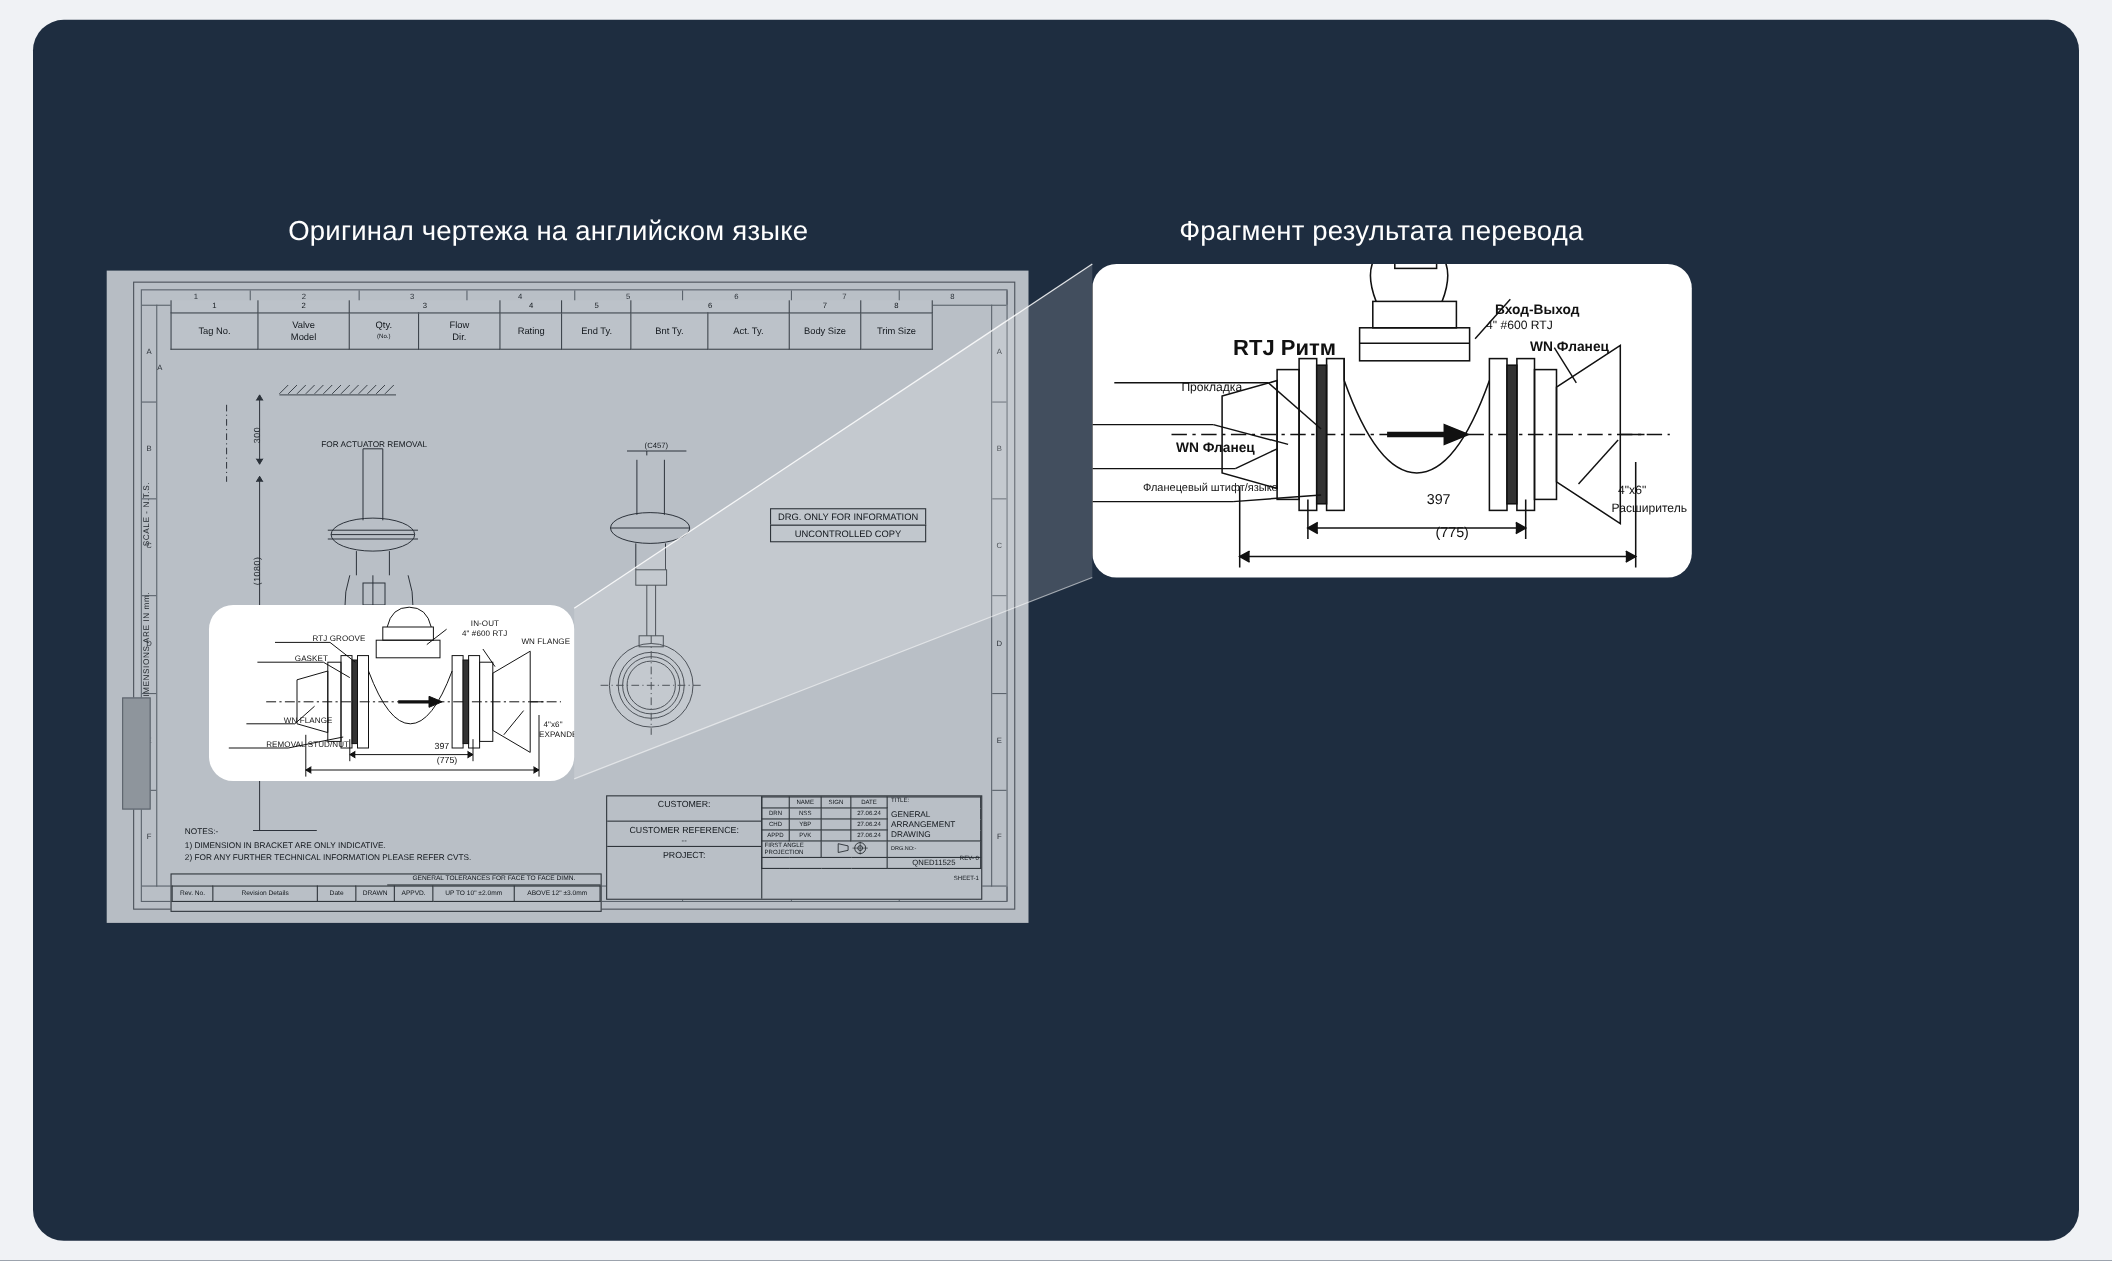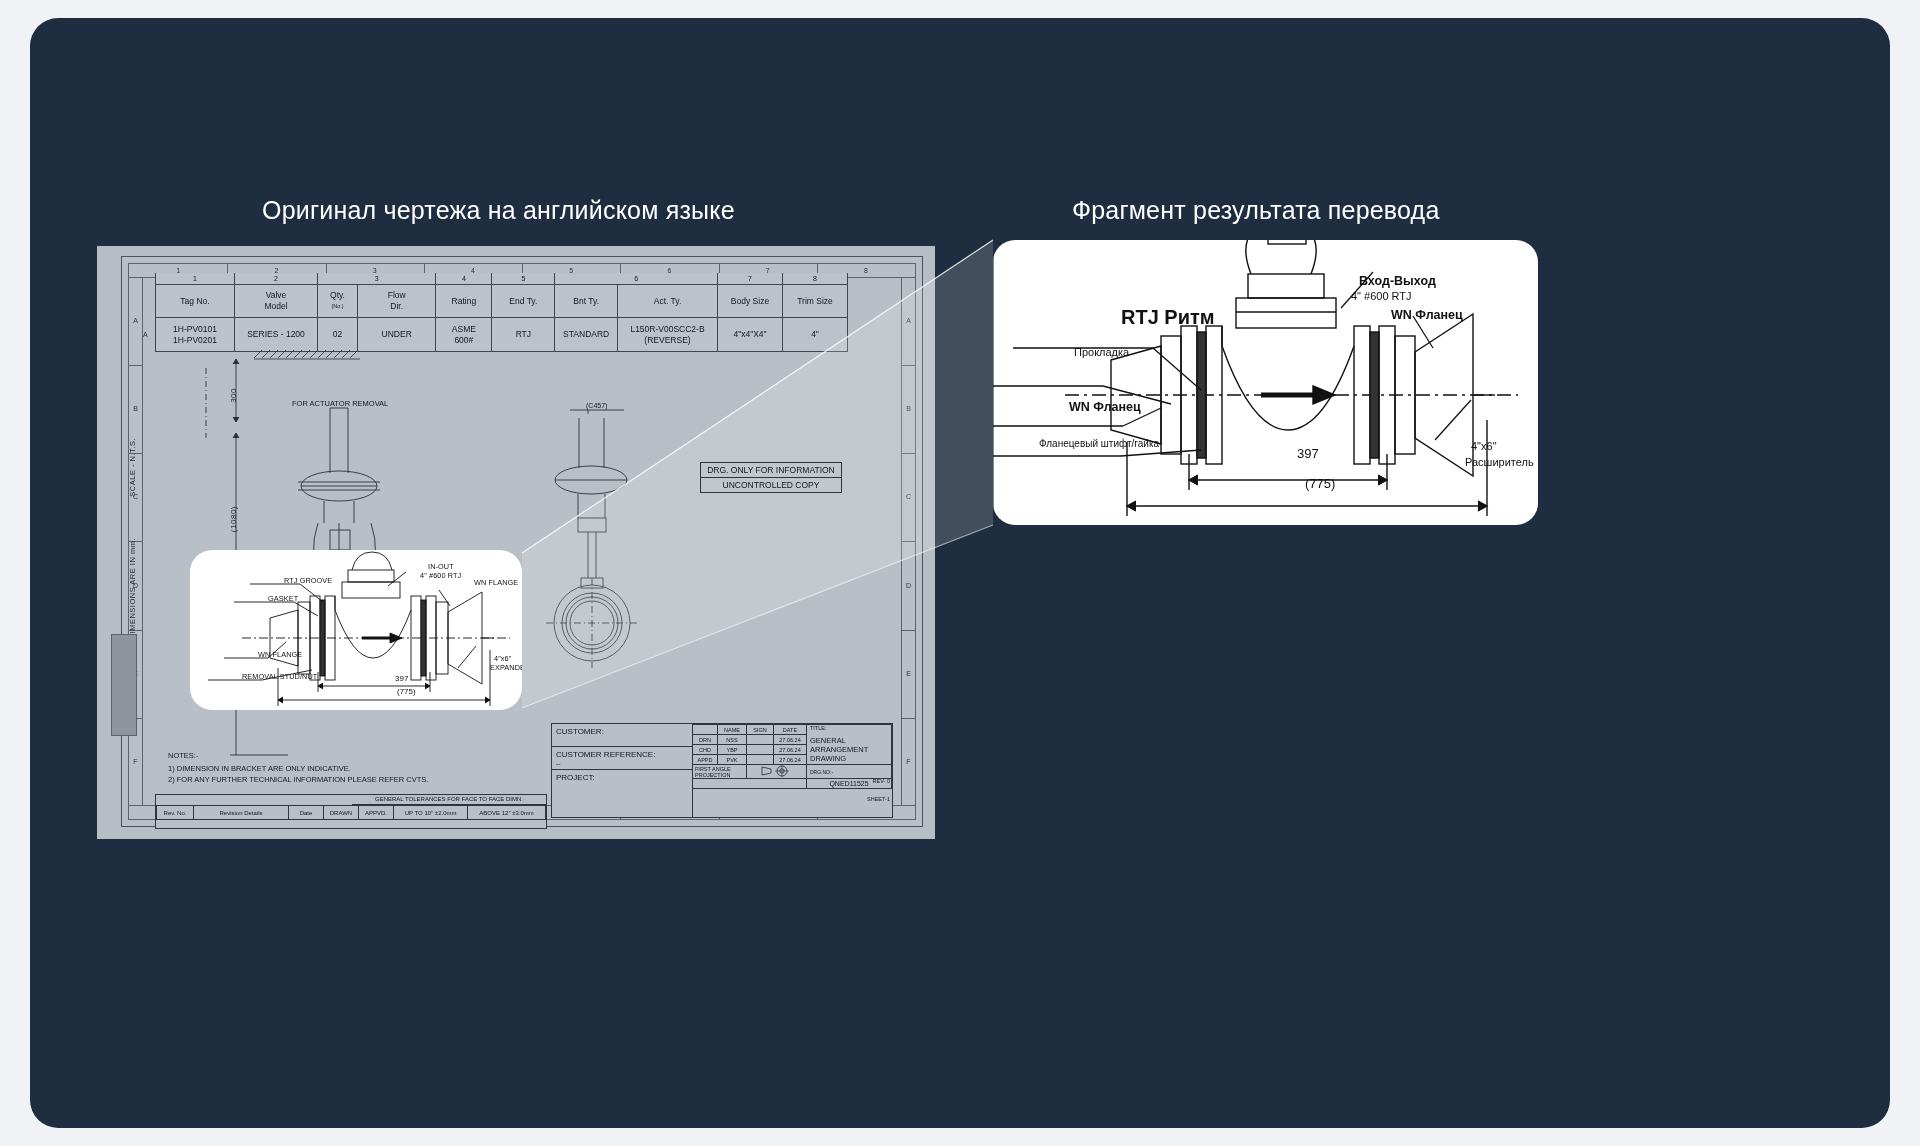--- a/index.html
+++ b/index.html
@@ -69,21 +69,21 @@
   .stamp{
     position:absolute;background:#c1c7cd;border:1px solid #2f353b;
     font-size:8.5px;color:#12171c;text-align:center;line-height:14px;height:14px;
   }
   
   .notes{position:absolute;font-size:7.5px;color:#12171c;line-height:10px;white-space:nowrap;}
 
   
   .tblock{position:absolute;left:521px;top:705px;width:340px;height:93px;
           border:1px solid #2f353b;background:#b9bfc6;font-size:7px;color:#12171c;}
-  .tb-l{position:absolute;left:0;top:0;width:140px;height:100%;border-right:1px solid #2f353b;}
+  .tb-l{position:absolute;left:0;top:0;width:140px;height:100%;border-right:1px solid #2f353b;text-align:center;}
   .tb-l div{padding:3px 4px;font-size:8px;border-bottom:1px solid #2f353b;height:23px;box-sizing:border-box;}
   .tb-l div:last-child{border-bottom:none;}
   .tb-r{position:absolute;left:140px;top:0;right:0;height:100%;}
   .sgrid{width:100%;border-collapse:collapse;font-size:5.5px;color:#12171c;}
   .sgrid td{border:1px solid #2f353b;text-align:center;height:9px;padding:0 1px;}
 
   
   .cone{position:absolute;left:0;top:0;width:1860px;height:1110px;pointer-events:none;}
 
   
@@ -174,32 +174,20 @@
       <td>Tag No.</td>
       <td>Valve<br>Model</td>
       <td>Qty.<span class="tiny">(No.)</span></td>
       <td>Flow<br>Dir.</td>
       <td>Rating</td>
       <td>End Ty.</td>
       <td>Bnt Ty.</td>
       <td>Act. Ty.</td>
       <td>Body Size</td>
       <td>Trim Size</td>
-    </tr>
-    <tr class="val">
-      <td>1H-PV0101<br>1H-PV0201</td>
-      <td>SERIES - 1200</td>
-      <td>02</td>
-      <td>UNDER</td>
-      <td>ASME<br>600#</td>
-      <td>RTJ</td>
-      <td>STANDARD</td>
-      <td>L150R-V00SCC2-B<br>(REVERSE)</td>
-      <td>4"x4"X4"</td>
-      <td>4"</td>
     </tr>
   </tbody>
     </table>
   <div class="rowletter" style="left:113px;top:313px">A</div>
 
   <svg class="cone" viewBox="0 0 1860 1110">
     <g stroke="#2a3139" fill="none" stroke-width="0.9">
 
       <line x1="176" y1="350" x2="176" y2="420" stroke-dasharray="6 3 1 3"></line>
 
@@ -508,20 +496,20 @@
           <line x1="128" y1="216" x2="208" y2="210" stroke-width="1.3"></line>
         <line x1="442" y1="200" x2="478" y2="160" stroke-width="1.3"></line>
       </g>
     </svg>
     <div class="lbl ru-lbl big" style="left:96px;top:66px">RTJ Ритм</div>
     <div class="lbl ru-lbl" style="left:49px;top:106px">Прокладка</div>
     <div class="lbl ru-lbl mid" style="left:334px;top:34px">Вход-Выход</div>
     <div class="lbl ru-lbl" style="left:326px;top:50px">4" #600 RTJ</div>
     <div class="lbl ru-lbl mid" style="left:366px;top:68px">WN Фланец</div>
     <div class="lbl ru-lbl mid" style="left:44px;top:160px">WN Фланец</div>
-    <div class="lbl ru-lbl" style="left:14px;top:198px;font-size:10px">Фланецевый штифт/гайка</div>
+    <div class="lbl ru-lbl" style="left:14px;top:198px;font-size:10px">Фланецевый штифт/языке</div>
     <div class="lbl ru-lbl" style="left:446px;top:200px">4"x6"</div>
     <div class="lbl ru-lbl" style="left:440px;top:216px">Расширитель</div>
     <div class="lbl" style="left:272px;top:206px;font-size:13px">397</div>
     <div class="lbl" style="left:280px;top:236px;font-size:13px">(775)</div>
   </div>
 
 </div>
 
 </body></html>

